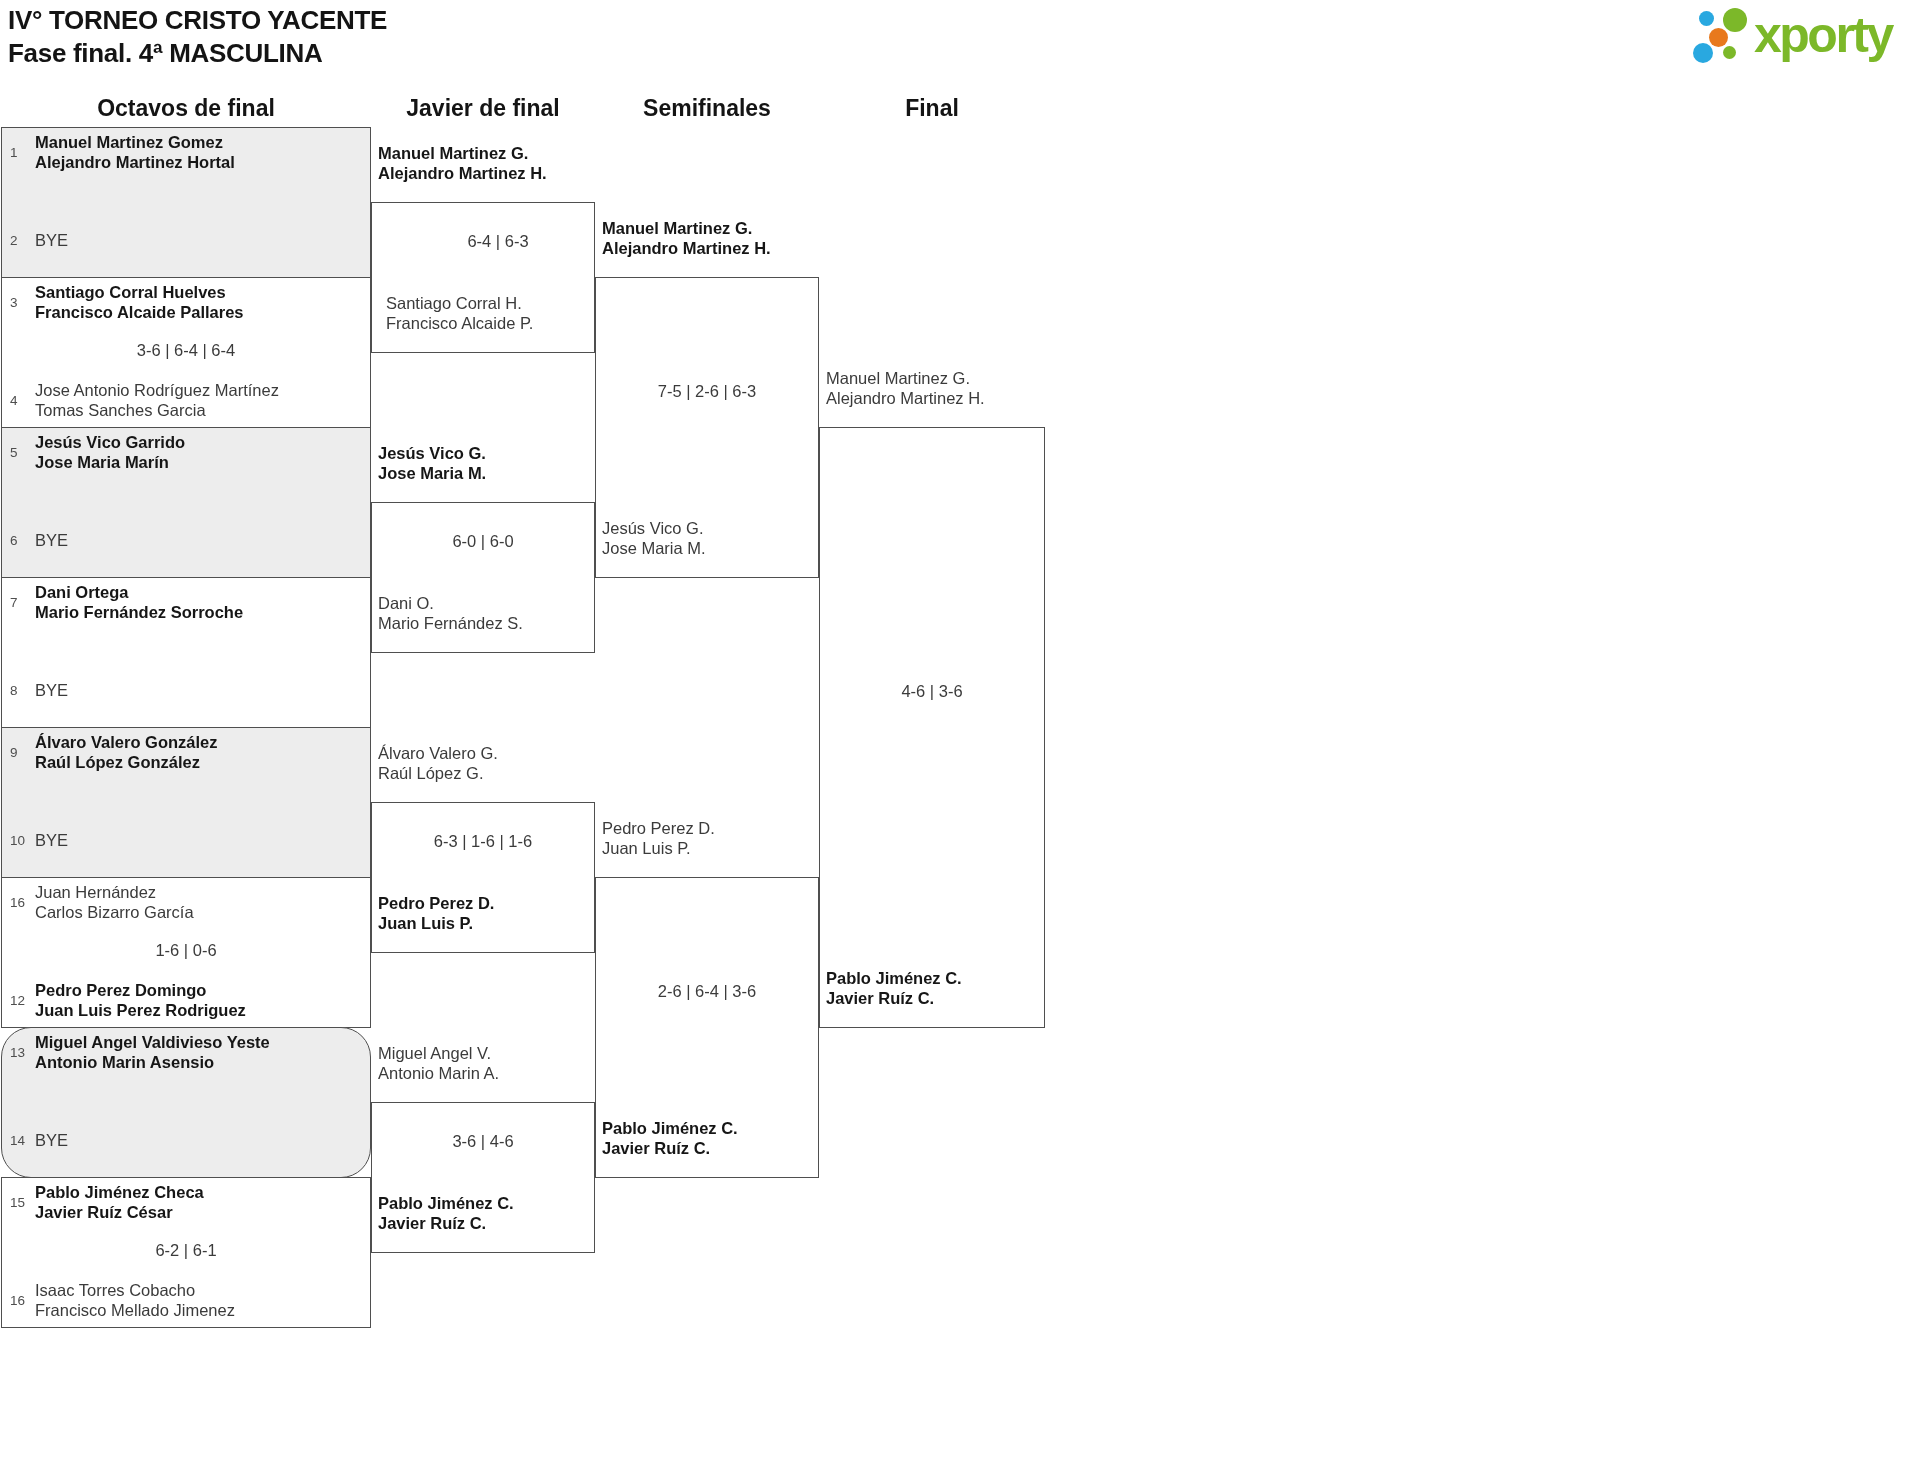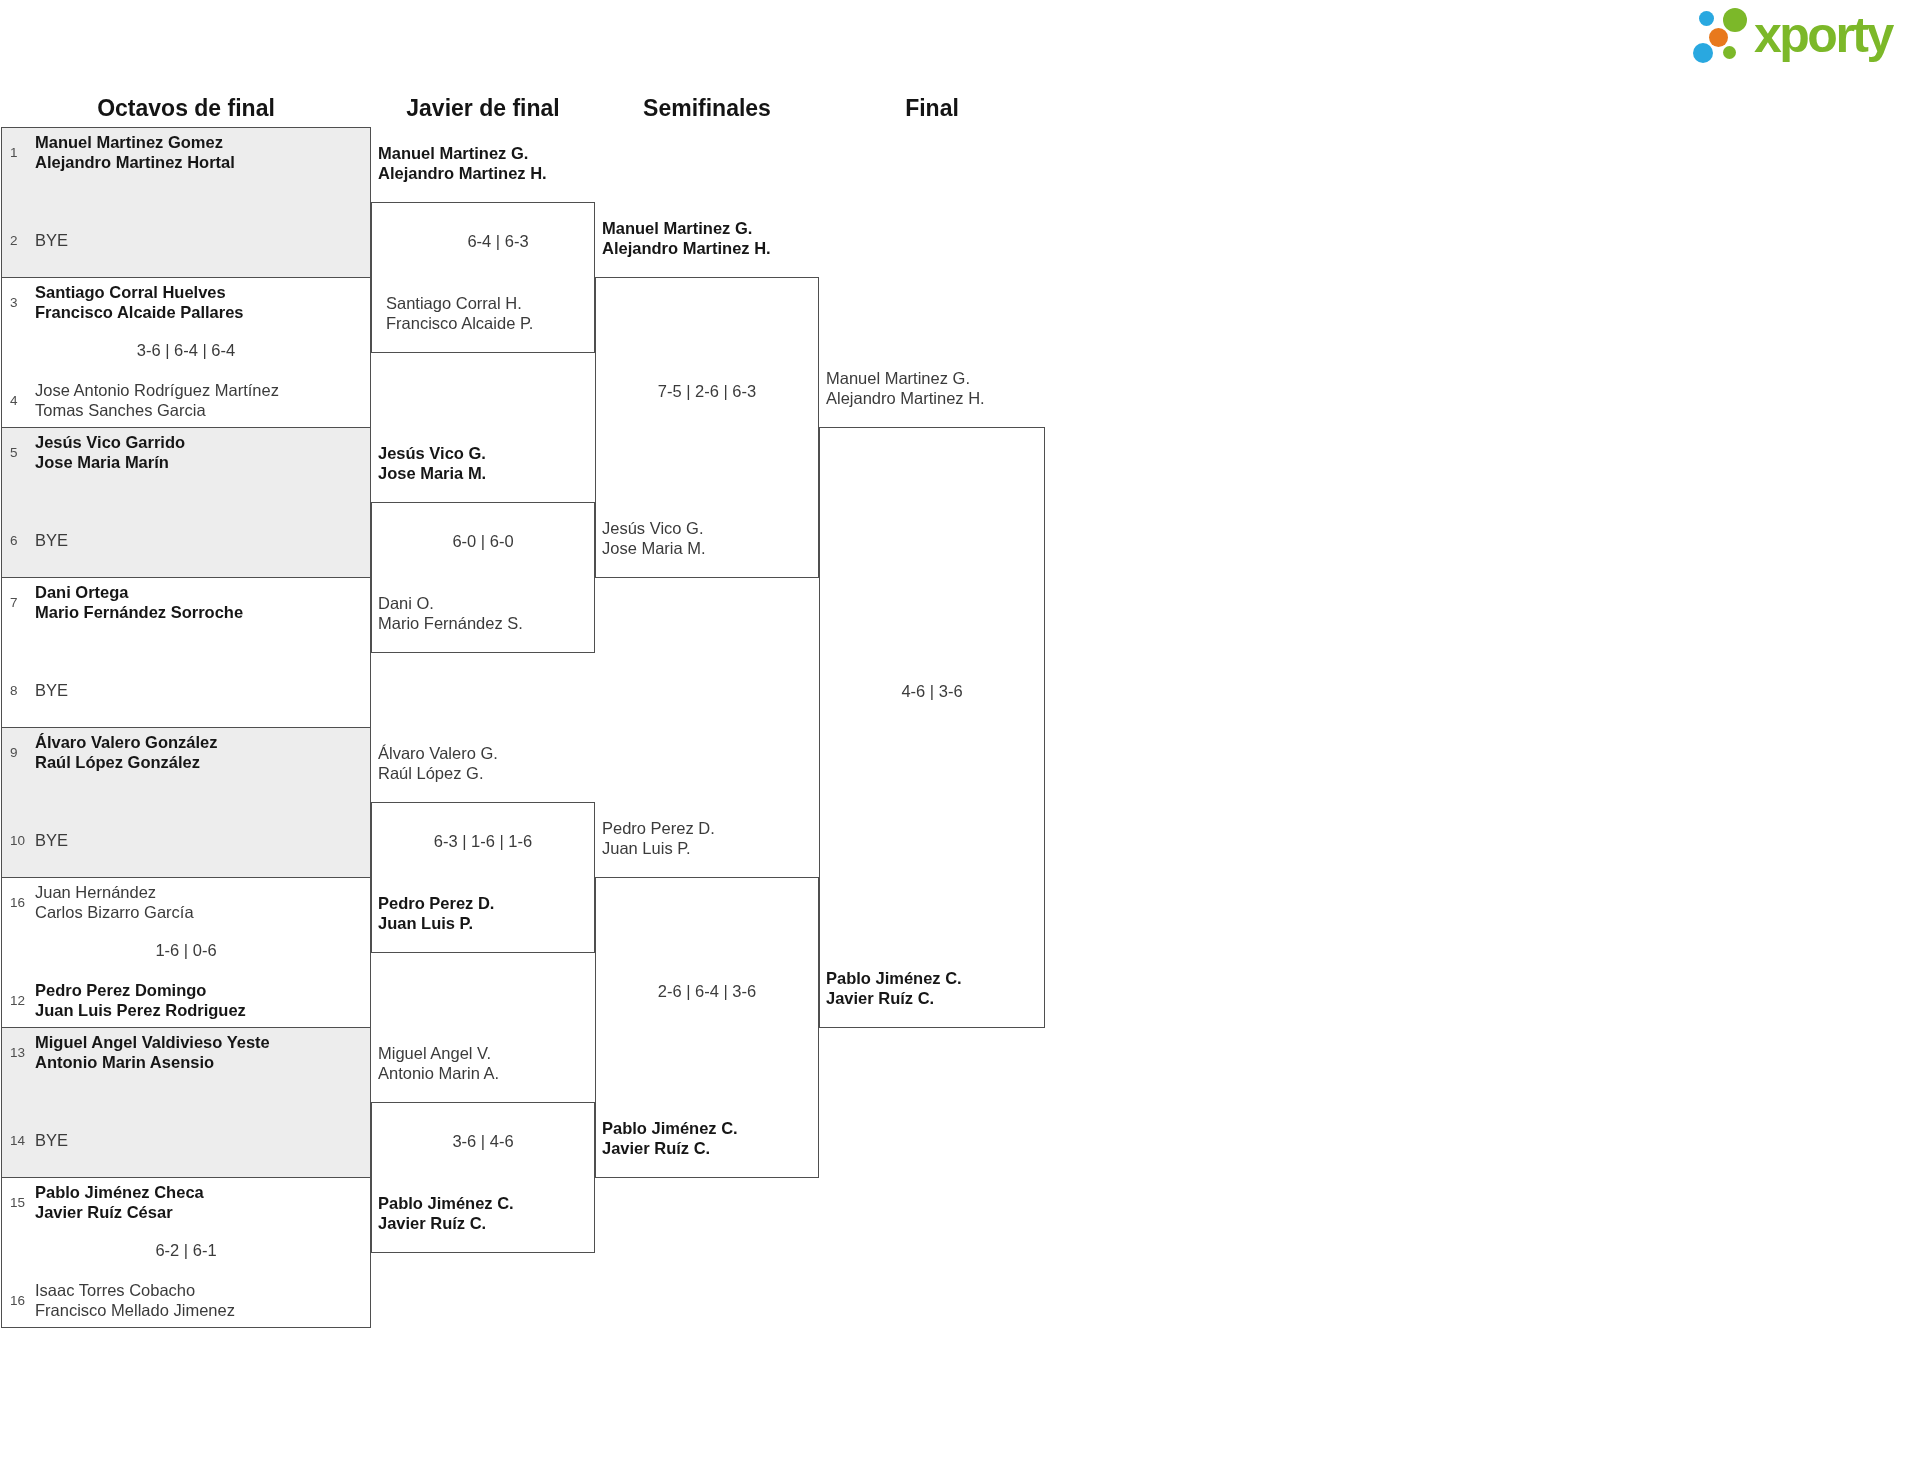--- a/index.html
+++ b/index.html
@@ -42,20 +42,24 @@
   .obox{position:absolute;border:1px solid #4f4f4f;box-sizing:border-box;background:transparent;}
   .team{position:absolute;width:214px;font-size:16.5px;line-height:19.5px;color:#3b3b3b;font-weight:400;}
   .team.w{font-weight:700;color:#161616;}
   .oscore{position:absolute;text-align:center;font-size:16.5px;color:#3b3b3b;height:22px;}
 </style>
 </head>
 <body>
 
 <div class="page">
 
+  <div class="titles">
+    <div>IV° TORNEO CRISTO YACENTE</div>
+    <div>Fase final. 4ª MASCULINA</div>
+  </div>
 
   <div class="logo">
     <span class="dot d-blue-s"></span>
     <span class="dot d-green-b"></span>
     <span class="dot d-orange"></span>
     <span class="dot d-blue-b"></span>
     <span class="dot d-green-s"></span>
     <span class="logo-text">xporty</span>
   </div>
 
@@ -157,21 +161,21 @@
     <div class="score16">1-6 | 0-6</div>
     <div class="slot s2">
       <span class="seed">12</span>
       <span class="nm w">
         <span class="ln">Pedro Perez Domingo</span>
         <span class="ln">Juan Luis Perez Rodriguez</span>
       </span>
     </div>
   </div>
 
-  <div class="box16 g" style="top:1027px;">
+  <div class="box16 g" style="top:1027px;border-radius:30px;">
     <div class="slot s1">
       <span class="seed">13</span>
       <span class="nm w">
         <span class="ln">Miguel Angel Valdivieso Yeste</span>
         <span class="ln">Antonio Marin Asensio</span>
       </span>
     </div>
     <div class="slot s2">
       <span class="seed">14</span>
       <span class="nm">

